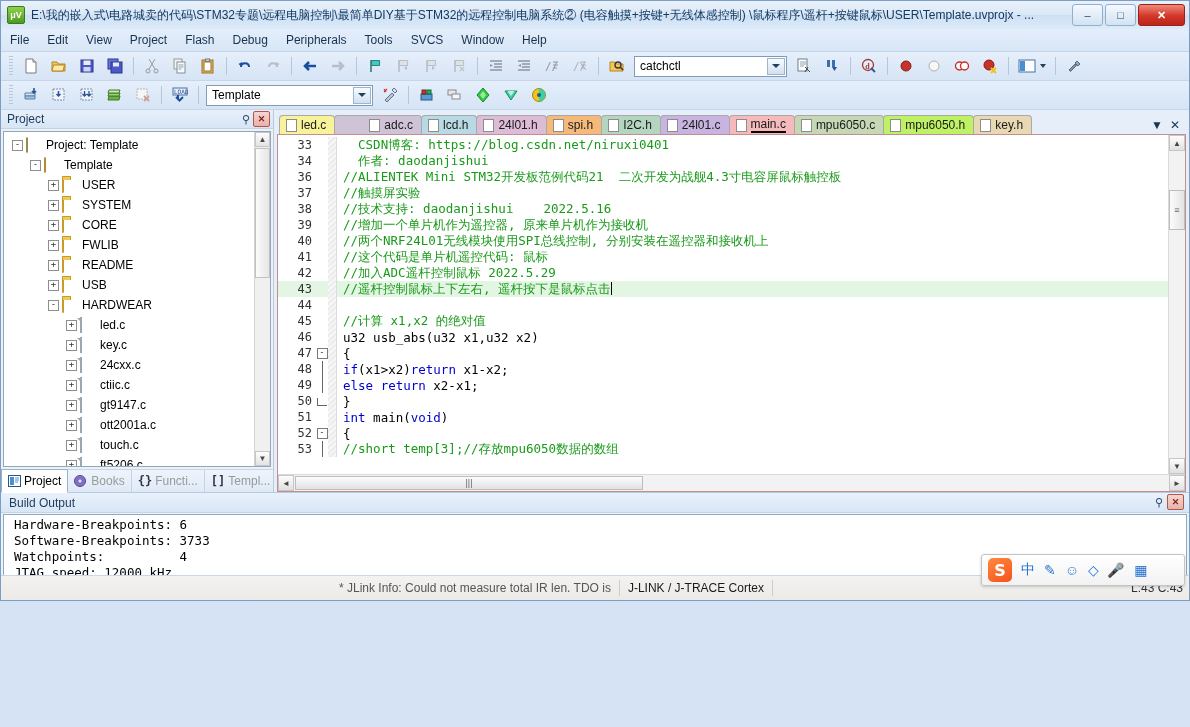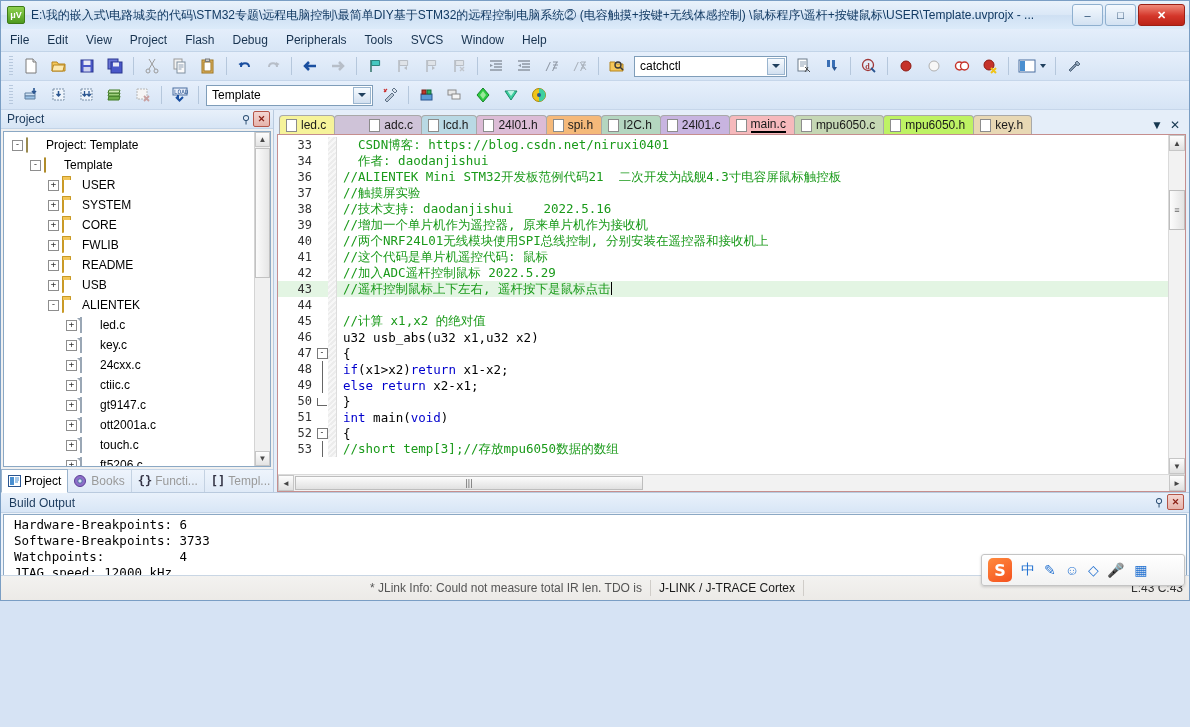--- a/index.html
+++ b/index.html
@@ -351,21 +351,21 @@
   .build-hsb .thumb{height:14px;width:770px;margin-left:1px;
     background:linear-gradient(180deg,#fcfcfc,#e1e1e1);border:1px solid #bdbdbd;box-sizing:border-box;
     display:flex;align-items:center;justify-content:center;font-size:9px;color:#666;}
 
   
   .statusbar {
     position:absolute; left:0; right:0; bottom:0; height:24px;
     background: linear-gradient(180deg,#f3f2f0,#eceae7);
     border-top:1px solid #c9d6e4;
     display:flex; align-items:center;
-    font-size: 12px; color:#3a3a3a;padding-left:31px;
+    font-size: 12px; color:#3a3a3a;
   }
   .sb-cell { padding: 0 8px; height:18px; display:flex;align-items:center; }
   .sb-div { width:1px; height:16px; background:#d0cdc9; }
   .sb-msg { margin-left: 330px; color:#555; }
   .sb-strong { color:#1a1a1a; }
   .sb-pos { margin-left:auto; padding-right: 6px; color:#333; }
 
   .ime {
     position:absolute; right: 4px; bottom: 14px;
     height: 30px; width: 196px;
@@ -795,21 +795,21 @@
               <span class="tlabel">README</span>
             </div>
             <div class="trow" style="padding-left: 44px;">
               <span class="tplus">+</span>
               <span class="ticon"><span class="fold"></span></span>
               <span class="tlabel">USB</span>
             </div>
             <div class="trow" style="padding-left: 44px;">
               <span class="tplus">-</span>
               <span class="ticon"><span class="fold open"></span></span>
-              <span class="tlabel">ALIENTEK</span>
+              <span class="tlabel">HARDWEAR</span>
             </div>
             <div class="trow" style="padding-left: 62px;">
               <span class="tplus">+</span>
               <span class="ticon"><span class="cfile"></span></span>
               <span class="tlabel">led.c</span>
             </div>
             <div class="trow" style="padding-left: 62px;">
               <span class="tplus">+</span>
               <span class="ticon"><span class="cfile"></span></span>
               <span class="tlabel">key.c</span>

